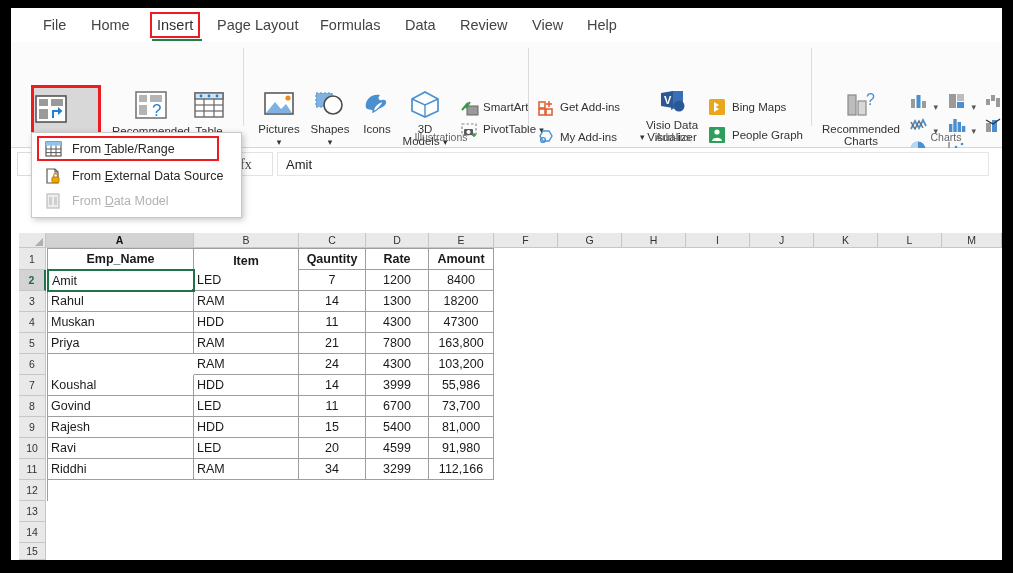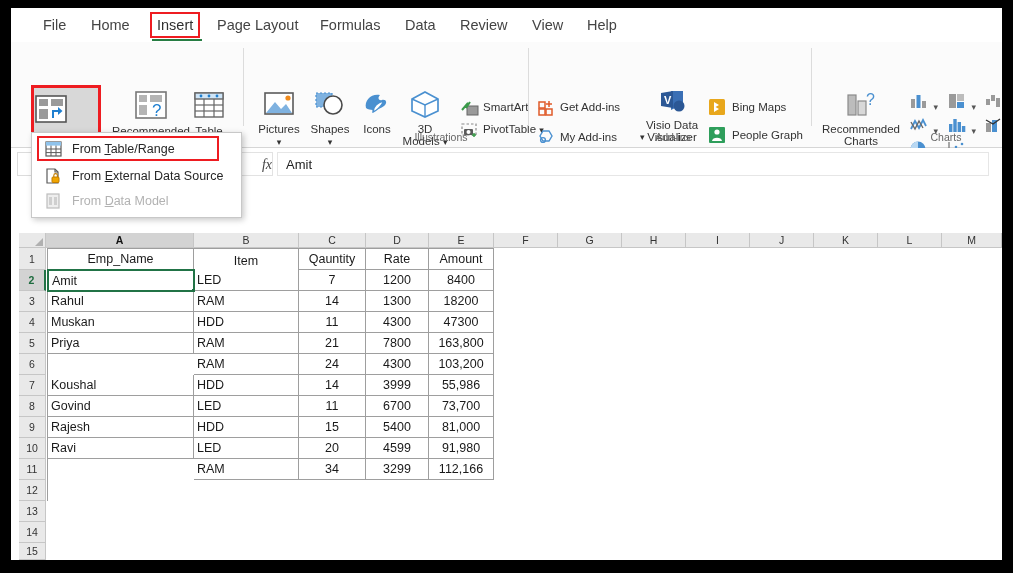--- a/index.html
+++ b/index.html
@@ -137,23 +137,22 @@
     position: absolute; left: 6px; top: 4px;
     width: 200px; height: 24px;
     background: #ffffff;
     border: 1px solid #dcdcdc;
   }
   .fx {
     position: absolute; left: 228px; top: 4px;
     width: 34px; height: 24px;
     border: 1px solid #e2e2e2;
     background: #ffffff;
-    text-align: right;
+    text-align: left;
     font-family: "Liberation Serif", serif;
-    font-style: italic;
     font-size: 14px;
     line-height: 24px;
     color: #444;
   }
   .finput {
     position: absolute; left: 266px; top: 4px;
     width: 712px; height: 24px;
     background: #ffffff;
     border: 1px solid #e6e6e6;
     font-size: 13px;
@@ -213,21 +212,21 @@
     background: #ffffff;
     border-right: 1px solid #9e9e9e;
     border-bottom: 1px solid #9e9e9e;
     white-space: nowrap;
     overflow: hidden;
   }
   .cell .ctxt { position: absolute; top: 50%; transform: translateY(-50%); }
   .cell.left .ctxt { left: 3px; }
   .cell.ctr { text-align: center; }
   .cell.ctr .ctxt { left: 0; right: 0; }
-  .cell.hdr { font-weight: normal; }
+  .cell.hdr { font-weight: bold; }
   .cell.active {
     border: 2px solid #217346;
     z-index: 9;
   }
   .cell.active .handle {
     position: absolute;
     right: -3px; bottom: -3px;
     width: 5px; height: 5px;
     background: #217346;
     border: 1px solid #ffffff;
@@ -754,20 +753,23 @@
     <div class="cell ctr" style="left:288px;top:253px;width:67px;height:21px">
         <span class="ctxt">20</span>
       </div>
     <div class="cell ctr" style="left:355px;top:253px;width:63px;height:21px">
         <span class="ctxt">4599</span>
       </div>
     <div class="cell ctr" style="left:418px;top:253px;width:65px;height:21px">
         <span class="ctxt">91,980</span>
       </div>
 
+    <div class="cell left" style="left:37px;top:274px;width:146px;height:21px">
+        <span class="ctxt">Riddhi</span>
+      </div>
     <div class="cell left" style="left:183px;top:274px;width:105px;height:21px">
         <span class="ctxt">RAM</span>
       </div>
     <div class="cell ctr" style="left:288px;top:274px;width:67px;height:21px">
         <span class="ctxt">34</span>
       </div>
     <div class="cell ctr" style="left:355px;top:274px;width:63px;height:21px">
         <span class="ctxt">3299</span>
       </div>
     <div class="cell ctr" style="left:418px;top:274px;width:65px;height:21px">

